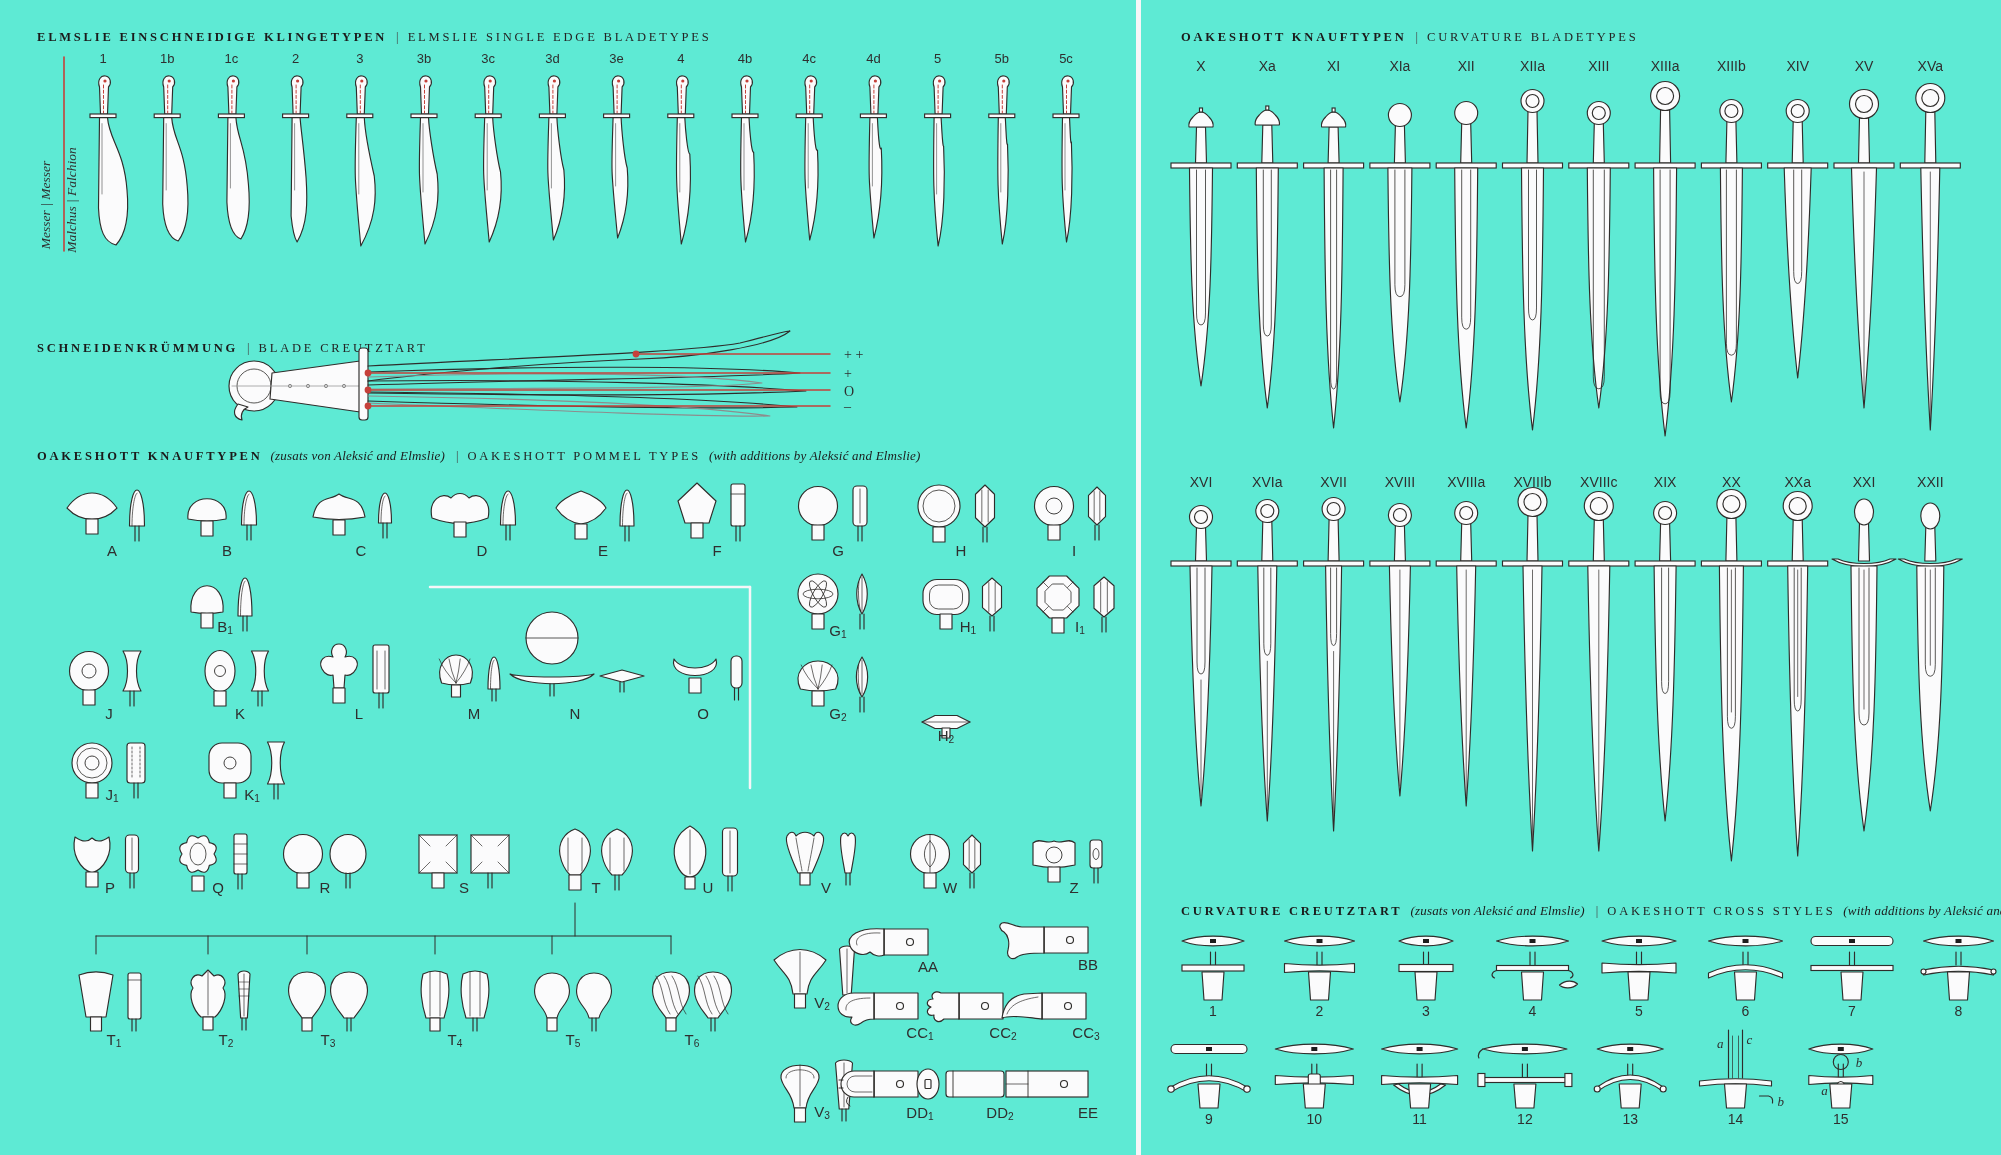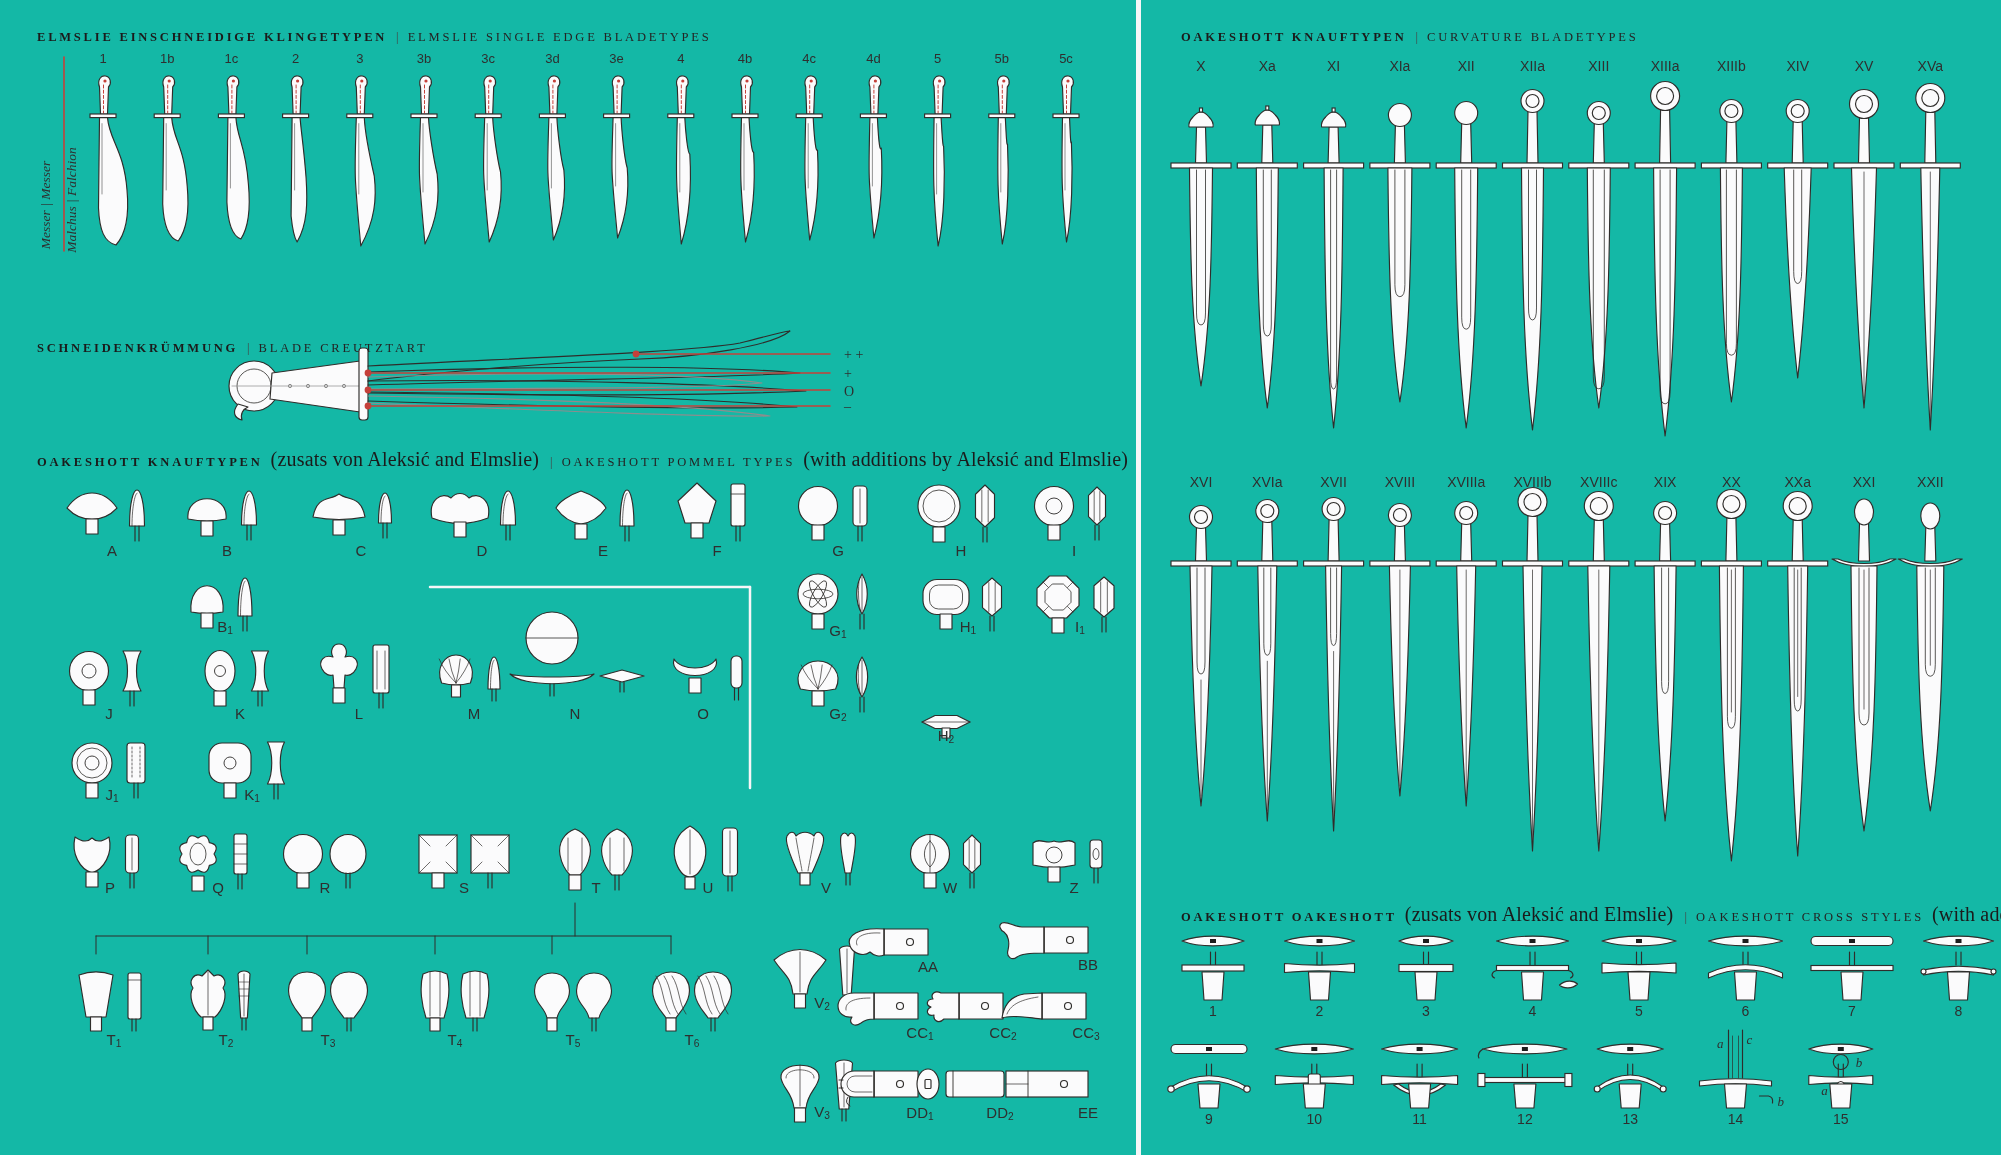--- a/index.html
+++ b/index.html
@@ -1,22 +1,22 @@
 <!DOCTYPE html>
 <html><head>
 <meta charset="utf-8">
 <style>
   html,body{margin:0;padding:0;background:#e4e4e6;}
-  #poster{position:relative;width:2001px;height:1155px;background:#14b8a6;overflow:hidden;
+  #poster{position:relative;width:2001px;height:1155px;background:#5eead4;overflow:hidden;
           font-family:"Liberation Serif",serif;}
   .hdr{position:absolute;font-size:12.5px;letter-spacing:2.8px;color:#1b1b1b;white-space:nowrap;}
   .hdr .de{font-weight:700;}
   .hdr .en{font-weight:400;color:#242424;}
   .hdr .pipe{font-weight:300;margin:0 9px;letter-spacing:0;color:#444;}
-  .hdr .note{letter-spacing:0.2px;font-size:20px;font-weight:400;margin:0 2px;}
+  .hdr .note{font-style:italic;letter-spacing:0.2px;font-size:13px;font-weight:400;margin:0 2px;}
   #art{position:absolute;left:0;top:0;}
 </style>
 </head>
 <body>
 
 <div id="poster">
 
   <div class="hdr" style="left:37px;top:30px">
     <span class="de">ELMSLIE EINSCHNEIDIGE KLINGETYPEN</span><span class="pipe">|</span><span class="en">ELMSLIE SINGLE EDGE BLADETYPES</span>
   </div>
@@ -29,21 +29,21 @@
     <span class="de">OAKESHOTT KNAUFTYPEN</span>
     <span class="note">(zusats von Aleksić and Elmslie)</span><span class="pipe">|</span><span class="en">OAKESHOTT POMMEL TYPES</span>
     <span class="note">(with additions by Aleksić and Elmslie)</span>
   </div>
 
   <div class="hdr" style="left:1181px;top:30px">
     <span class="de">OAKESHOTT KNAUFTYPEN</span><span class="pipe">|</span><span class="en">CURVATURE BLADETYPES</span>
   </div>
 
   <div class="hdr" style="left:1181px;top:903px">
-    <span class="de">OAKESHOTT OAKESHOTT</span>
+    <span class="de">CURVATURE CREUTZTART</span>
     <span class="note">(zusats von Aleksić and Elmslie)</span><span class="pipe">|</span><span class="en">OAKESHOTT CROSS STYLES</span>
     <span class="note">(with additions by Aleksić and Elmslie)</span>
   </div>
 
   <svg id="art" width="2001" height="1155" viewBox="0 0 2001 1155">
       <g>
         <rect x="1136" y="0" width="5" height="1155" rx="0" fill="#f6f6f8" stroke="none" stroke-width="1.15"></rect>
         <line x1="430" y1="587" x2="750" y2="587" stroke="#f6f6f8" stroke-width="2.5" stroke-linecap="round" stroke-dasharray="none"></line>
         <line x1="750" y1="587" x2="750" y2="788" stroke="#f6f6f8" stroke-width="2.5" stroke-linecap="round" stroke-dasharray="none"></line>
       </g>

